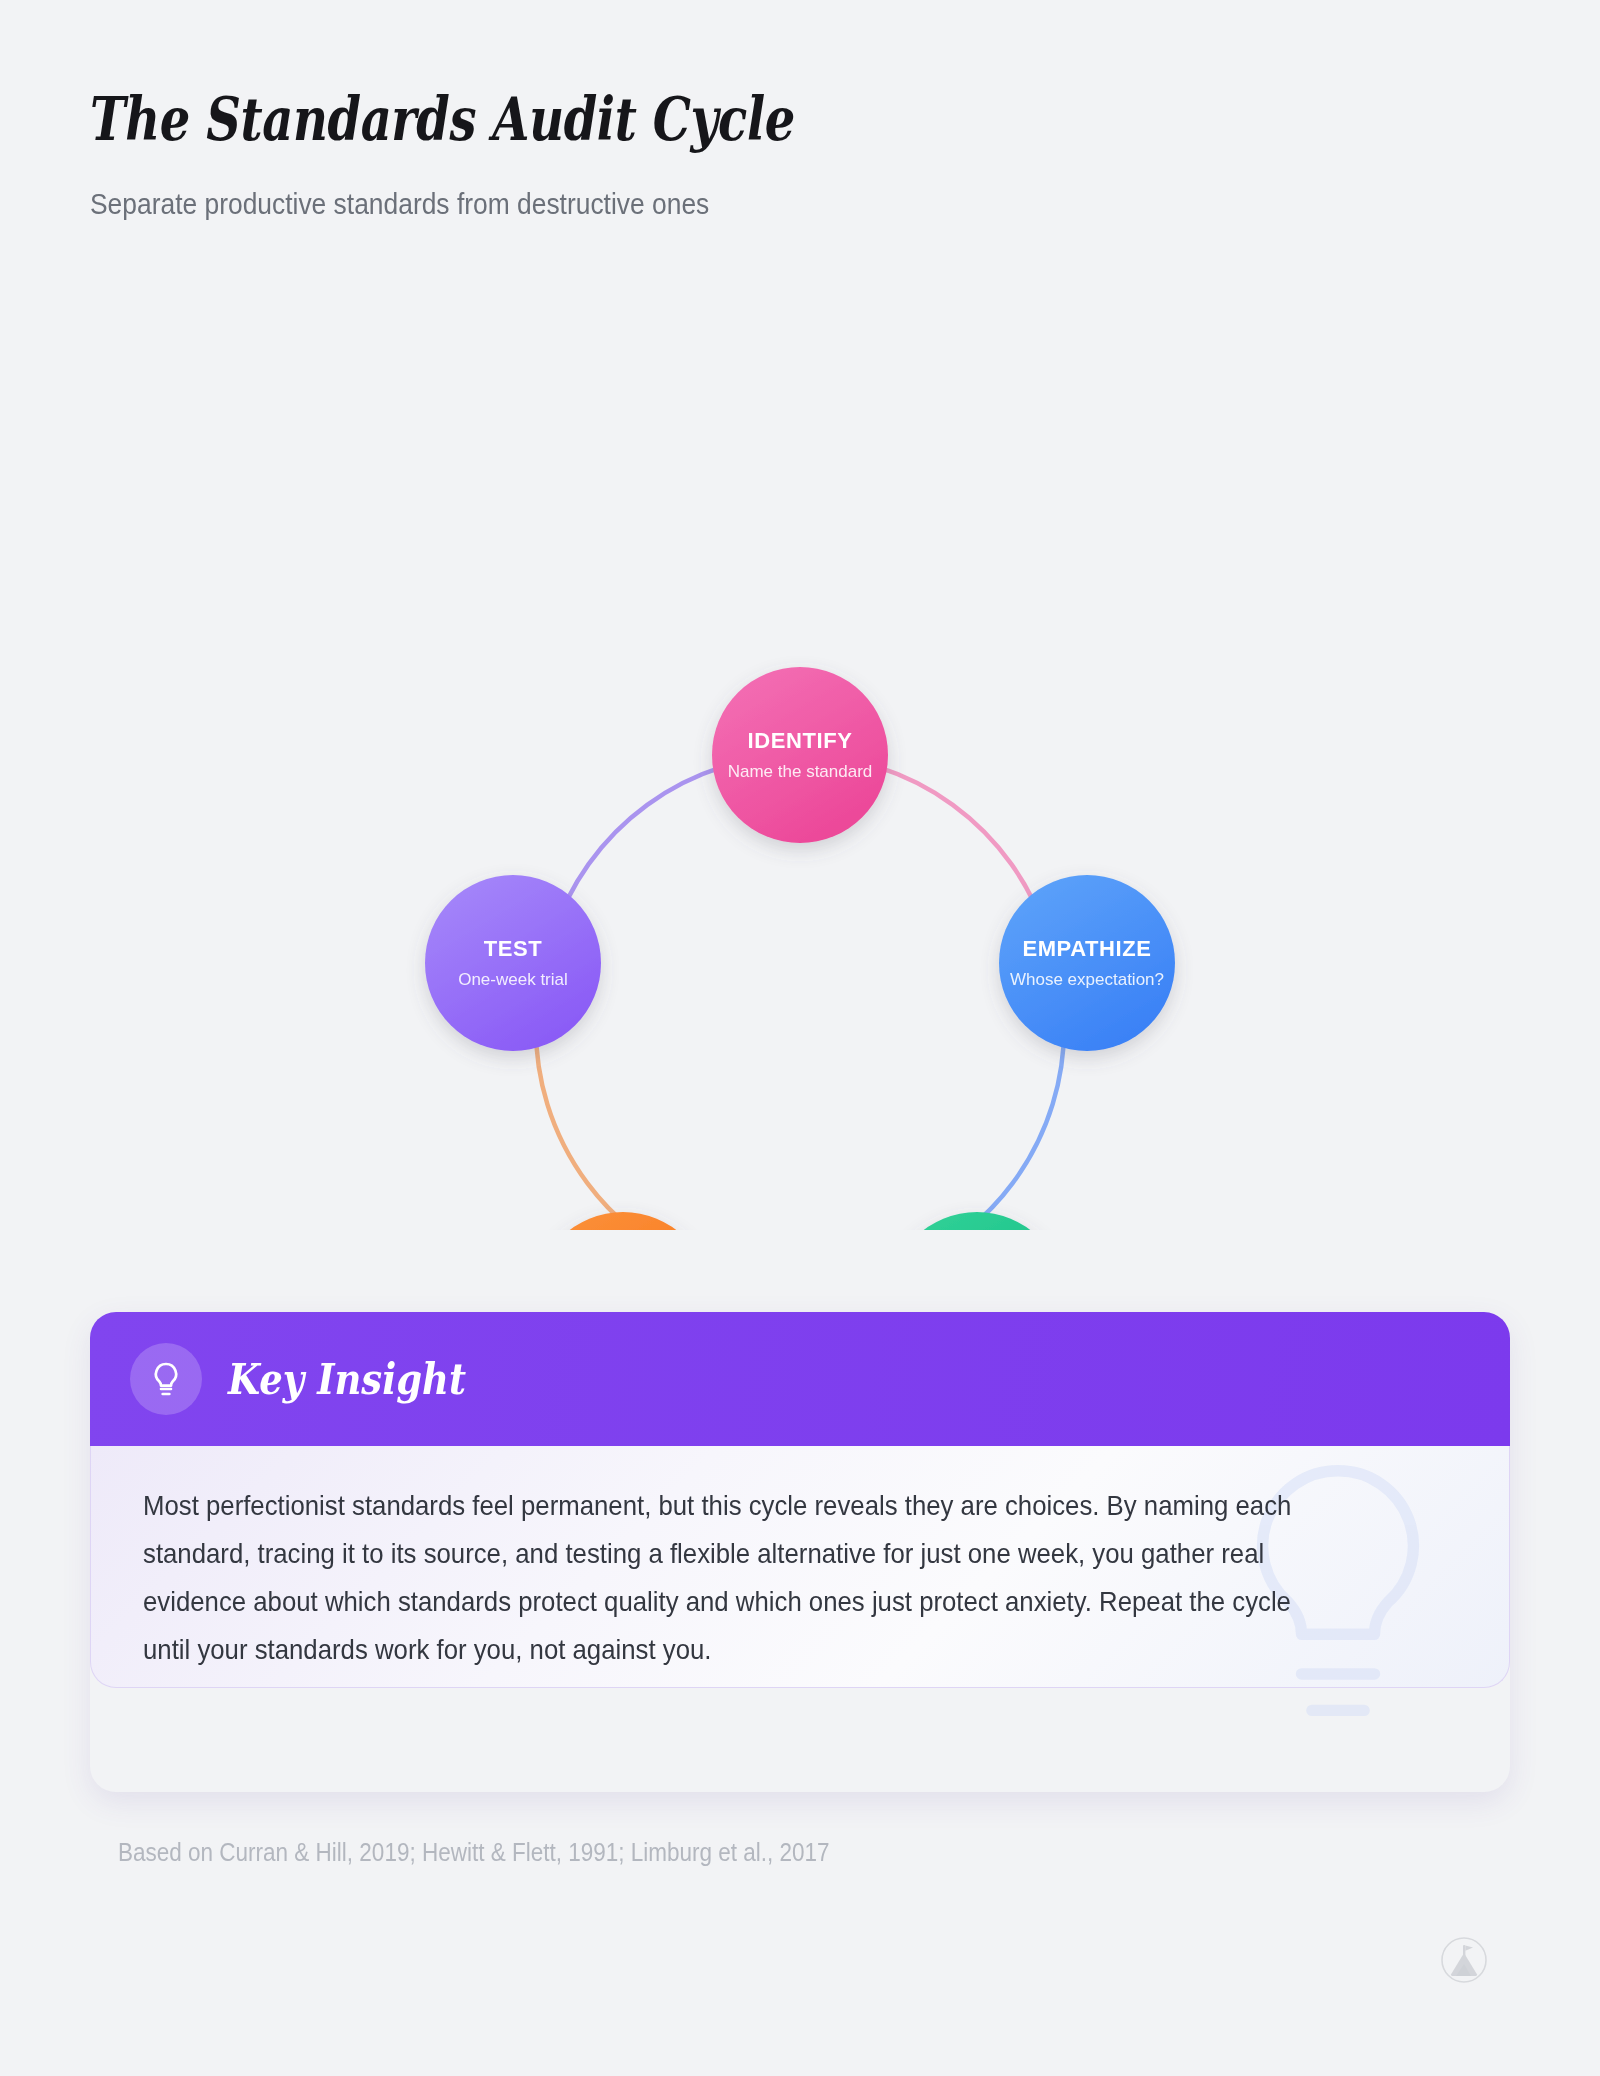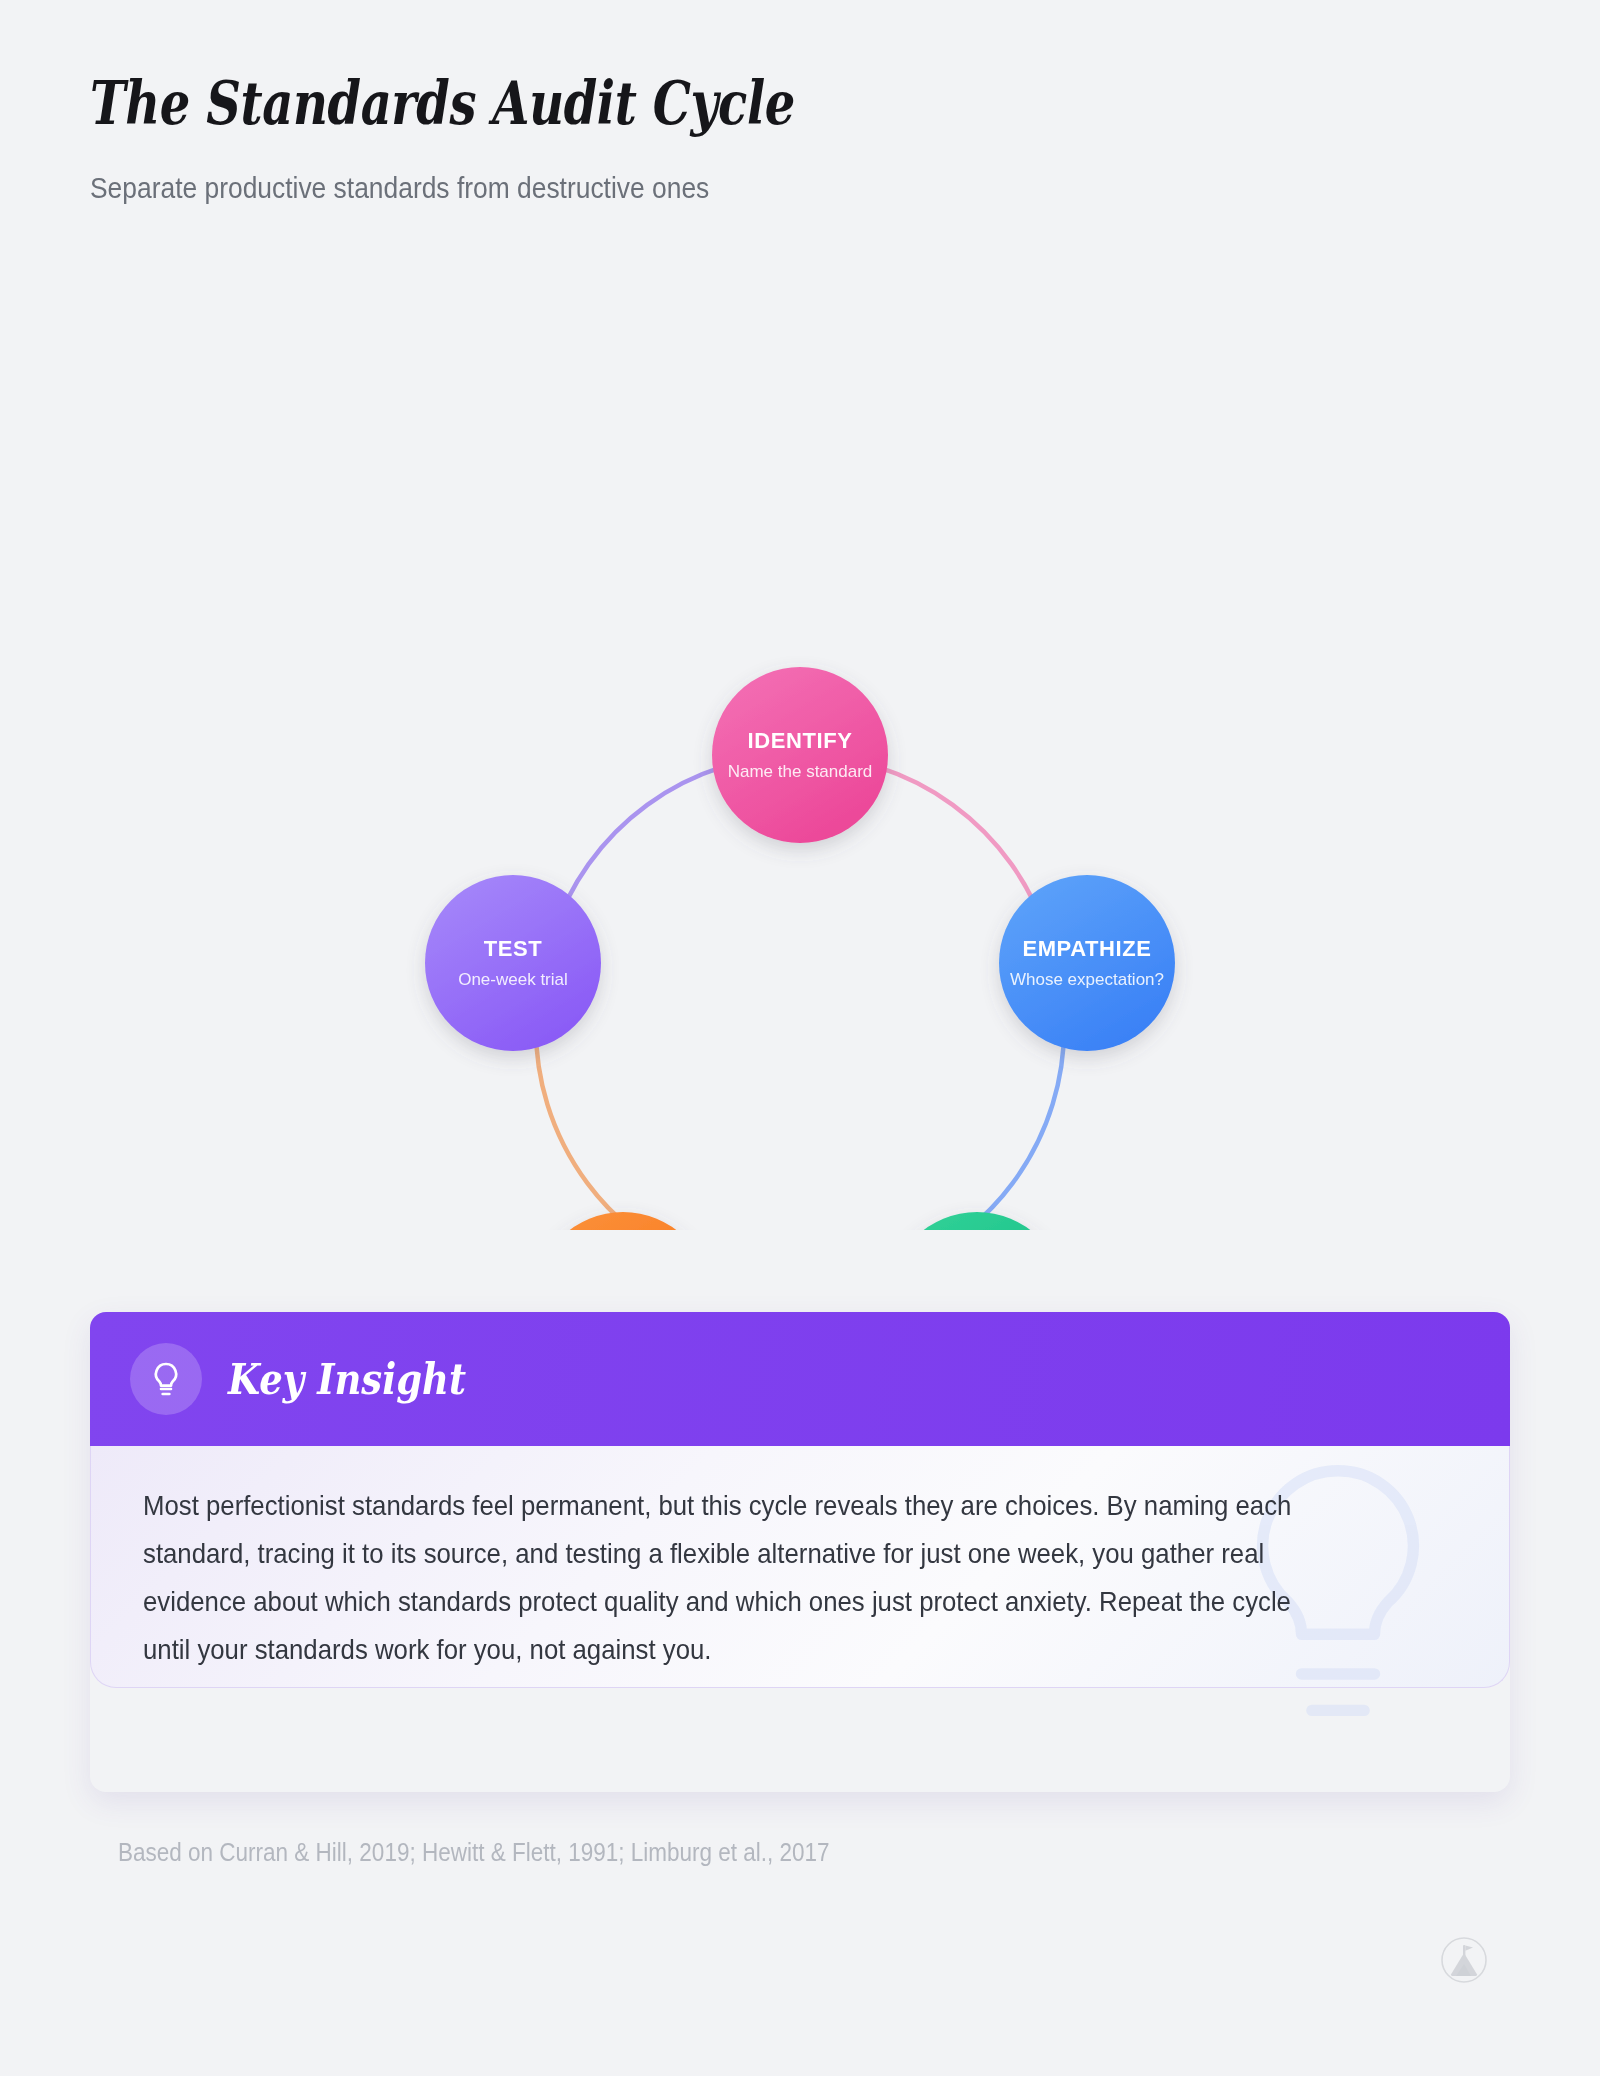--- a/index.html
+++ b/index.html
@@ -5,21 +5,21 @@
   html, body { margin:0; padding:0; }
   body {
     width:1600px; height:2076px;
     background:#f2f3f5;
     font-family:"Liberation Sans", sans-serif;
     position:relative; overflow:hidden;
   }
   .page { position:relative; width:1600px; height:2076px; }
 
   
-  .header { position:absolute; left:90px; top:72px; width:1300px; }
+  .header { position:absolute; left:90px; top:88px; width:1300px; }
   .page-title {
     font-family:"DejaVu Serif", serif;
     font-weight:bold; font-style:italic;
     font-size:60px; line-height:1.05;
     color:#16161a; letter-spacing:-0.5px;
     transform:scaleX(0.80); transform-origin:left center;
     white-space:nowrap;
   }
   .page-subtitle {
     margin-top:36px;
@@ -38,21 +38,21 @@
   }
   .node-sub {
     font-family:"Liberation Sans", sans-serif;
     font-size:17px; fill:rgba(255,255,255,0.88);
   }
 
   
   .insight-card {
     position:absolute; left:90px; top:1312px;
     width:1420px; height:480px;
-    border-radius:16px;
+    border-radius:26px;
     overflow:hidden;
     box-shadow:0 10px 30px rgba(90,60,160,0.10);
   }
   .insight-head {
     height:134px;
     background:linear-gradient(100deg,#8145ef 0%,#7c3aed 100%);
     display:flex; align-items:center; gap:26px;
     padding-left:40px; box-sizing:border-box;
   }
   .bulb-badge {

